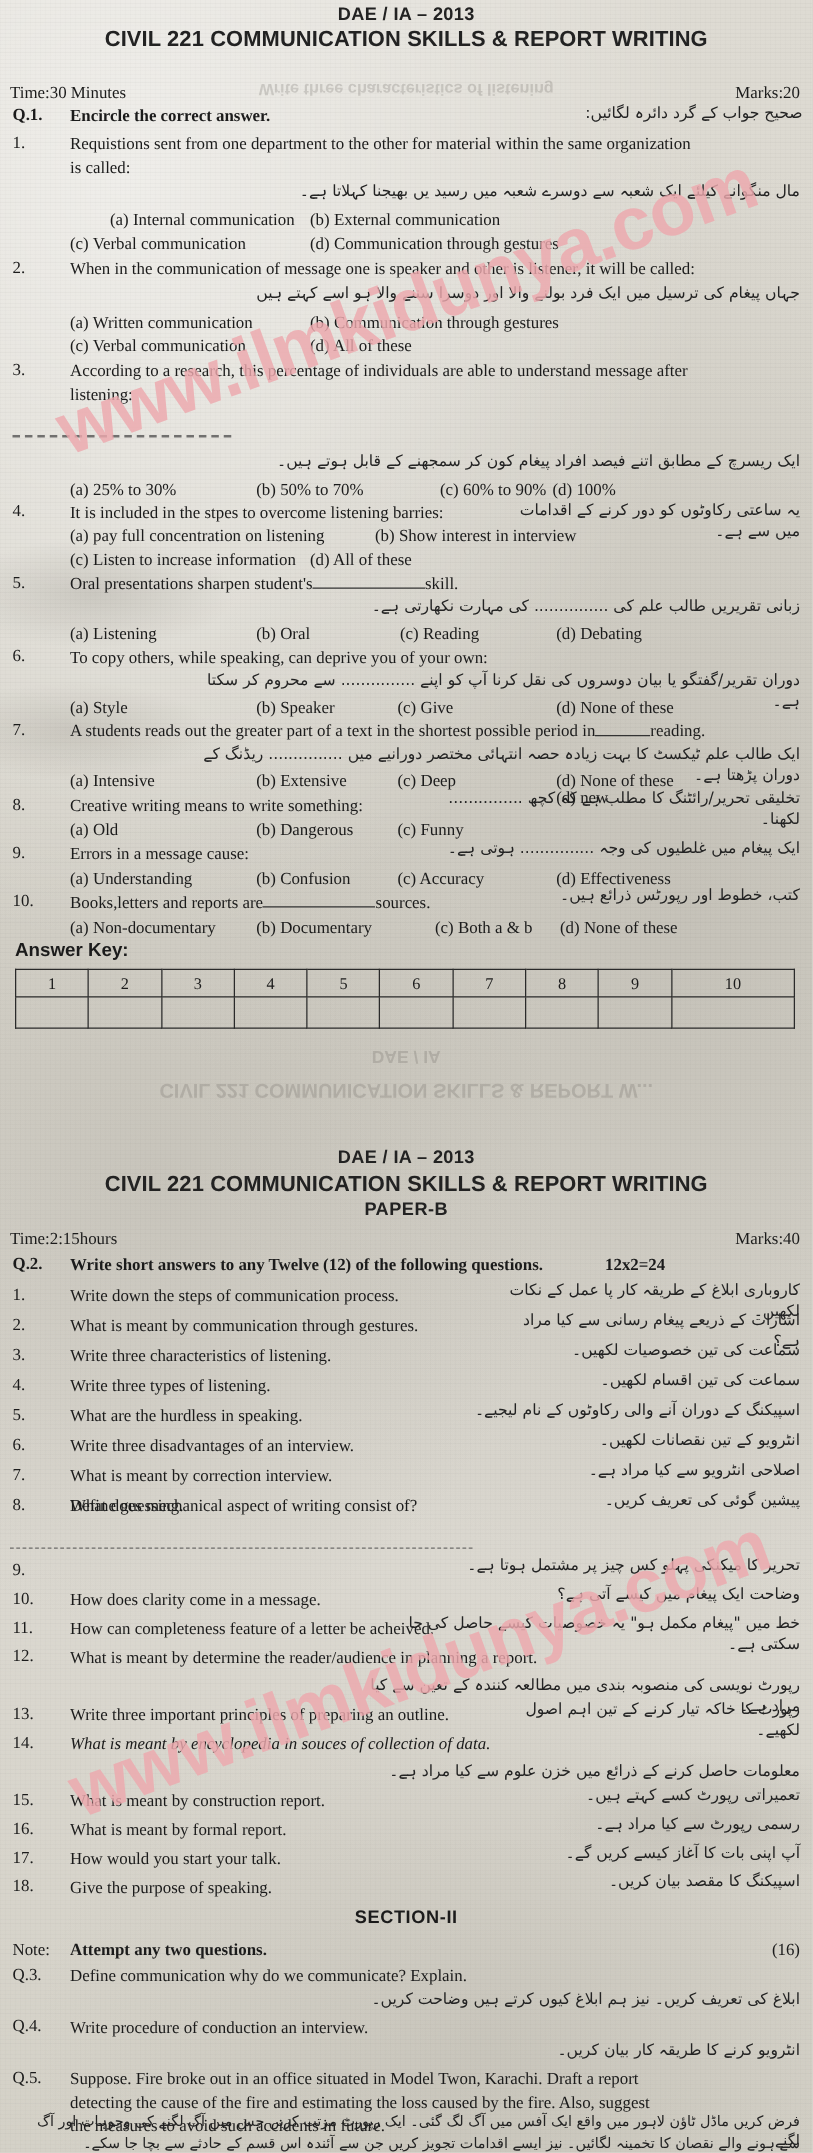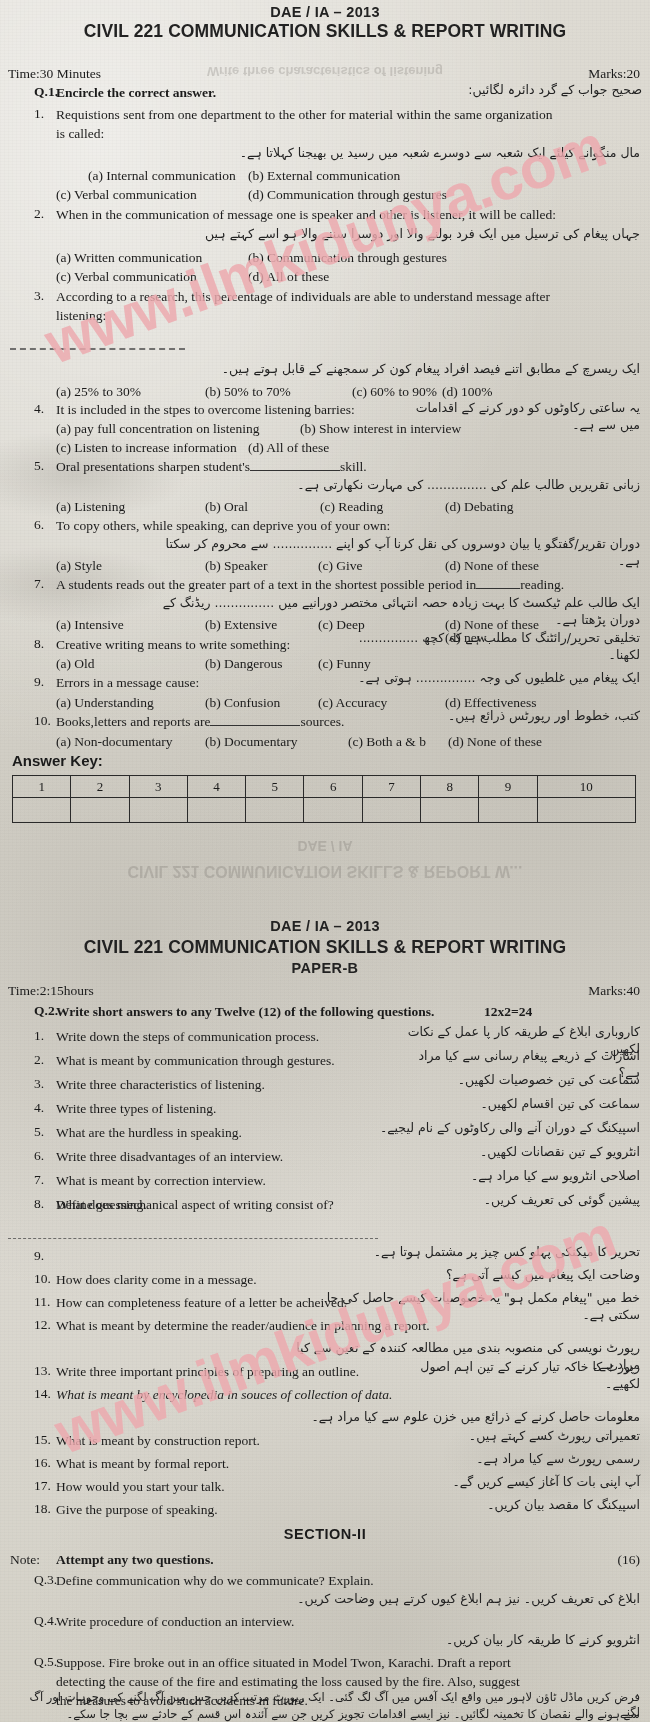--- a/index.html
+++ b/index.html
@@ -63,21 +63,21 @@
     font-family:"Liberation Sans", sans-serif;font-weight:bold;
     color:rgba(90,88,82,.22);
     transform:scaleY(-1);
     pointer-events:none;
   }
 
   .row{position:absolute;}
   .timerow{position:absolute;left:8px;right:10px;display:flex;justify-content:space-between;font-size:13.5px;}
 
   .q{position:absolute;font-size:13.5px;line-height:1.32;}
-  .qn{position:absolute;font-size:13.5px;margin-left:24px;}
+  .qn{position:absolute;font-size:13.5px;}
   .bold{font-weight:bold;}
   .urdu{
     font-family:"DejaVu Sans", sans-serif;
     font-size:12.5px;
     direction:rtl;
     text-align:right;
     color:#232323;
     letter-spacing:0px;
   }
   .blank{ border-bottom:1px solid #333; display:inline-block; }

